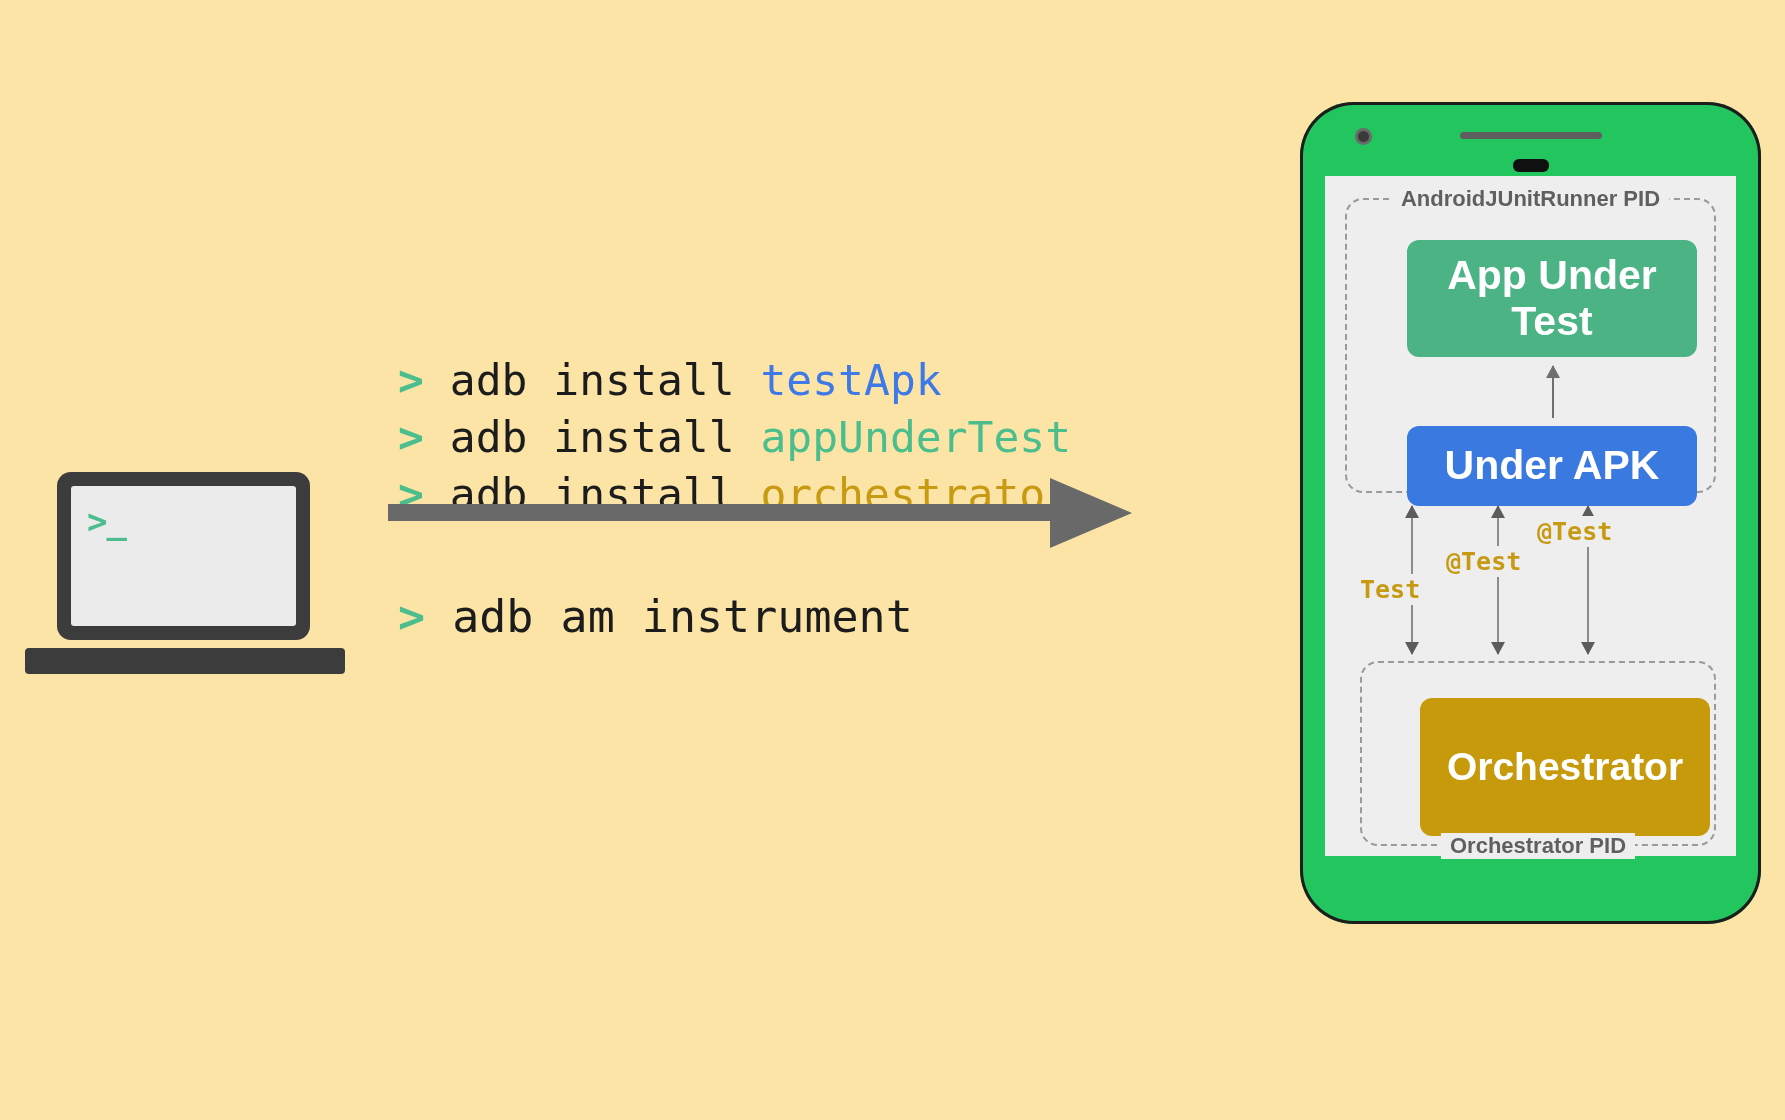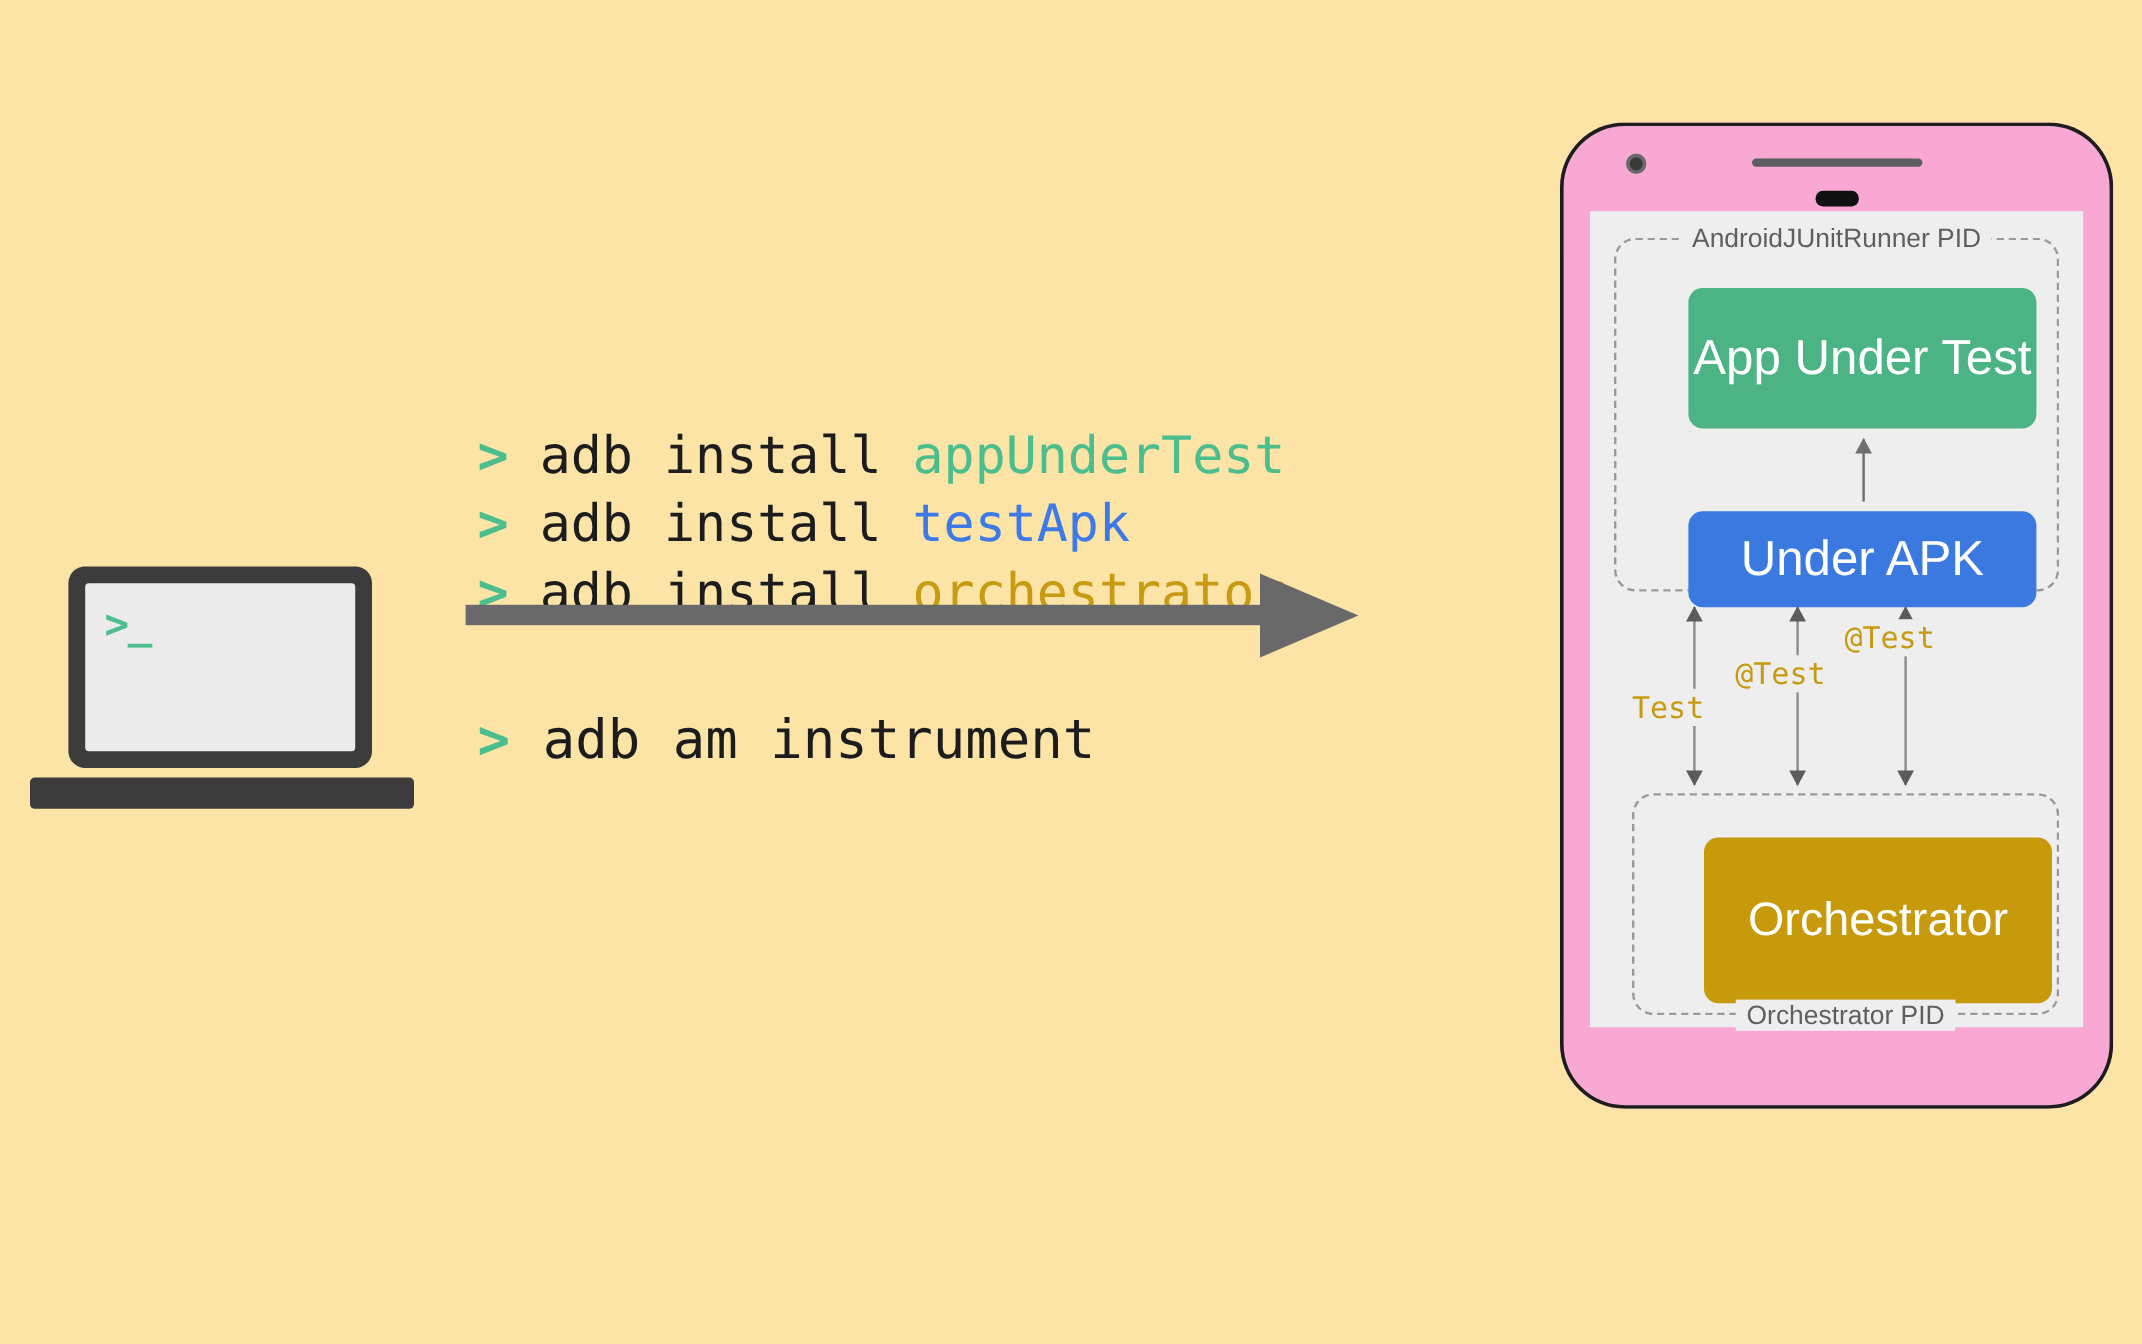--- a/index.html
+++ b/index.html
@@ -127,23 +127,24 @@
     border-left: 82px solid #696969;
   }
 
   
   .phone {
     position: absolute;
     left: 1300px;
     top: 102px;
     width: 461px;
     height: 822px;
-    background: #f9a8d4;
+    background: #22c55e;
     border-radius: 54px;
     box-shadow: 0 0 0 3px #1d1d1d inset;
+    font-weight: bold;
   }
   .phone-camera {
     position: absolute;
     left: 55px;
     top: 26px;
     width: 17px;
     height: 17px;
     border-radius: 50%;
     border: 3px solid #6a6a6a;
     box-sizing: border-box;
@@ -216,21 +217,21 @@
   }
 
   
   .block {
     position: absolute;
     border-radius: 12px;
     color: #ffffff;
     display: flex;
     align-items: center;
     justify-content: center;
-    text-align: left;
+    text-align: center;
     font-family: "Liberation Sans", sans-serif;
     line-height: 1.12;
   }
   .block-app {
     left: 60px;
     top: 40px;
     width: 290px;
     height: 117px;
     background: #4cb484;
     font-size: 41px;
@@ -328,25 +329,25 @@
       <div class="laptop-screen">
         <div class="laptop-prompt">&gt;_</div>
       </div>
     </div>
     <div class="laptop-base"></div>
   </div>
 
   <div class="terminal">
     <div class="term-line">
       <span class="caret">&gt;</span>
-      <span>adb install </span><span class="tok-green">appUnderTest</span>
+      <span>adb install </span><span class="tok-blue">testApk</span>
     </div>
     <div class="term-line">
       <span class="caret">&gt;</span>
-      <span>adb install </span><span class="tok-blue">testApk</span>
+      <span>adb install </span><span class="tok-green">appUnderTest</span>
     </div>
     <div class="term-line">
       <span class="caret">&gt;</span>
       <span>adb install </span><span class="tok-gold">orchestrator</span>
     </div>
   </div>
 
   <div class="terminal-lower">
     <span class="caret">&gt;</span>
     <span>adb am instrument</span>

